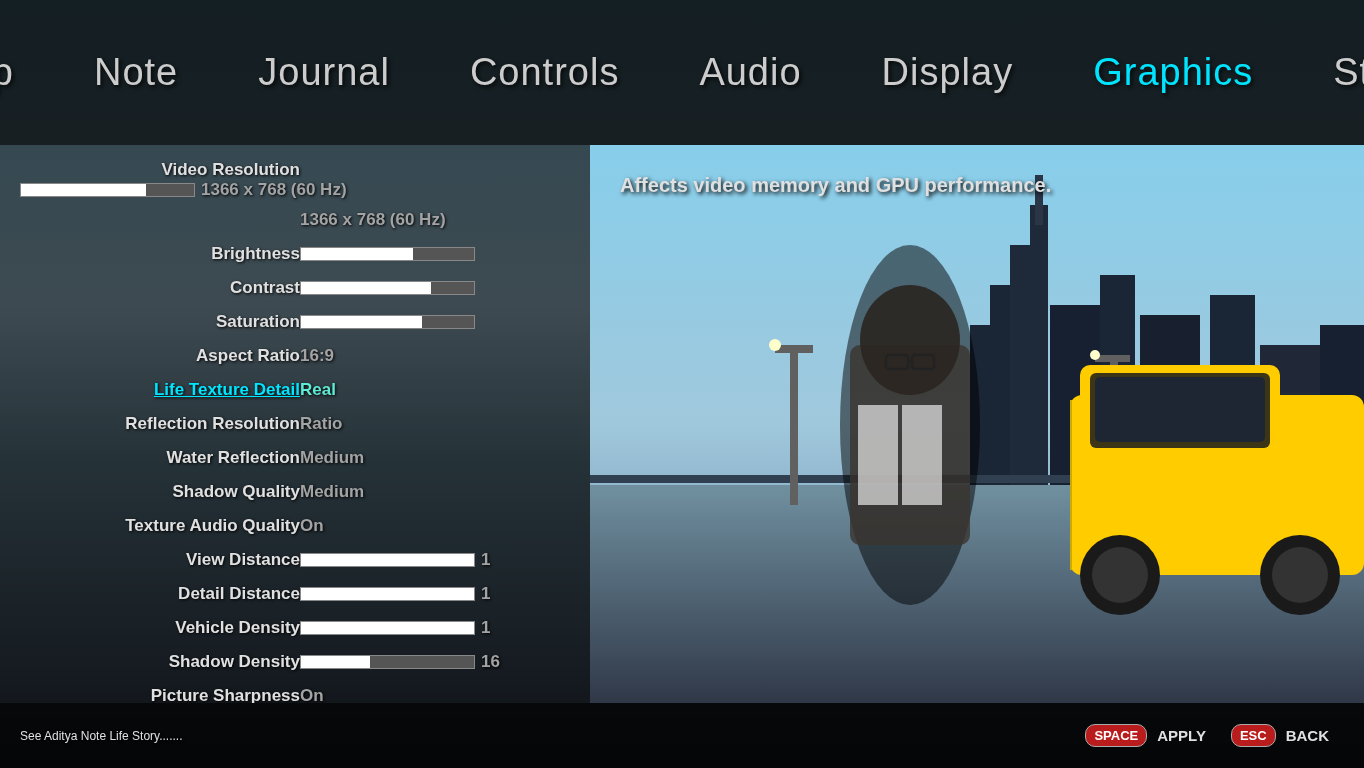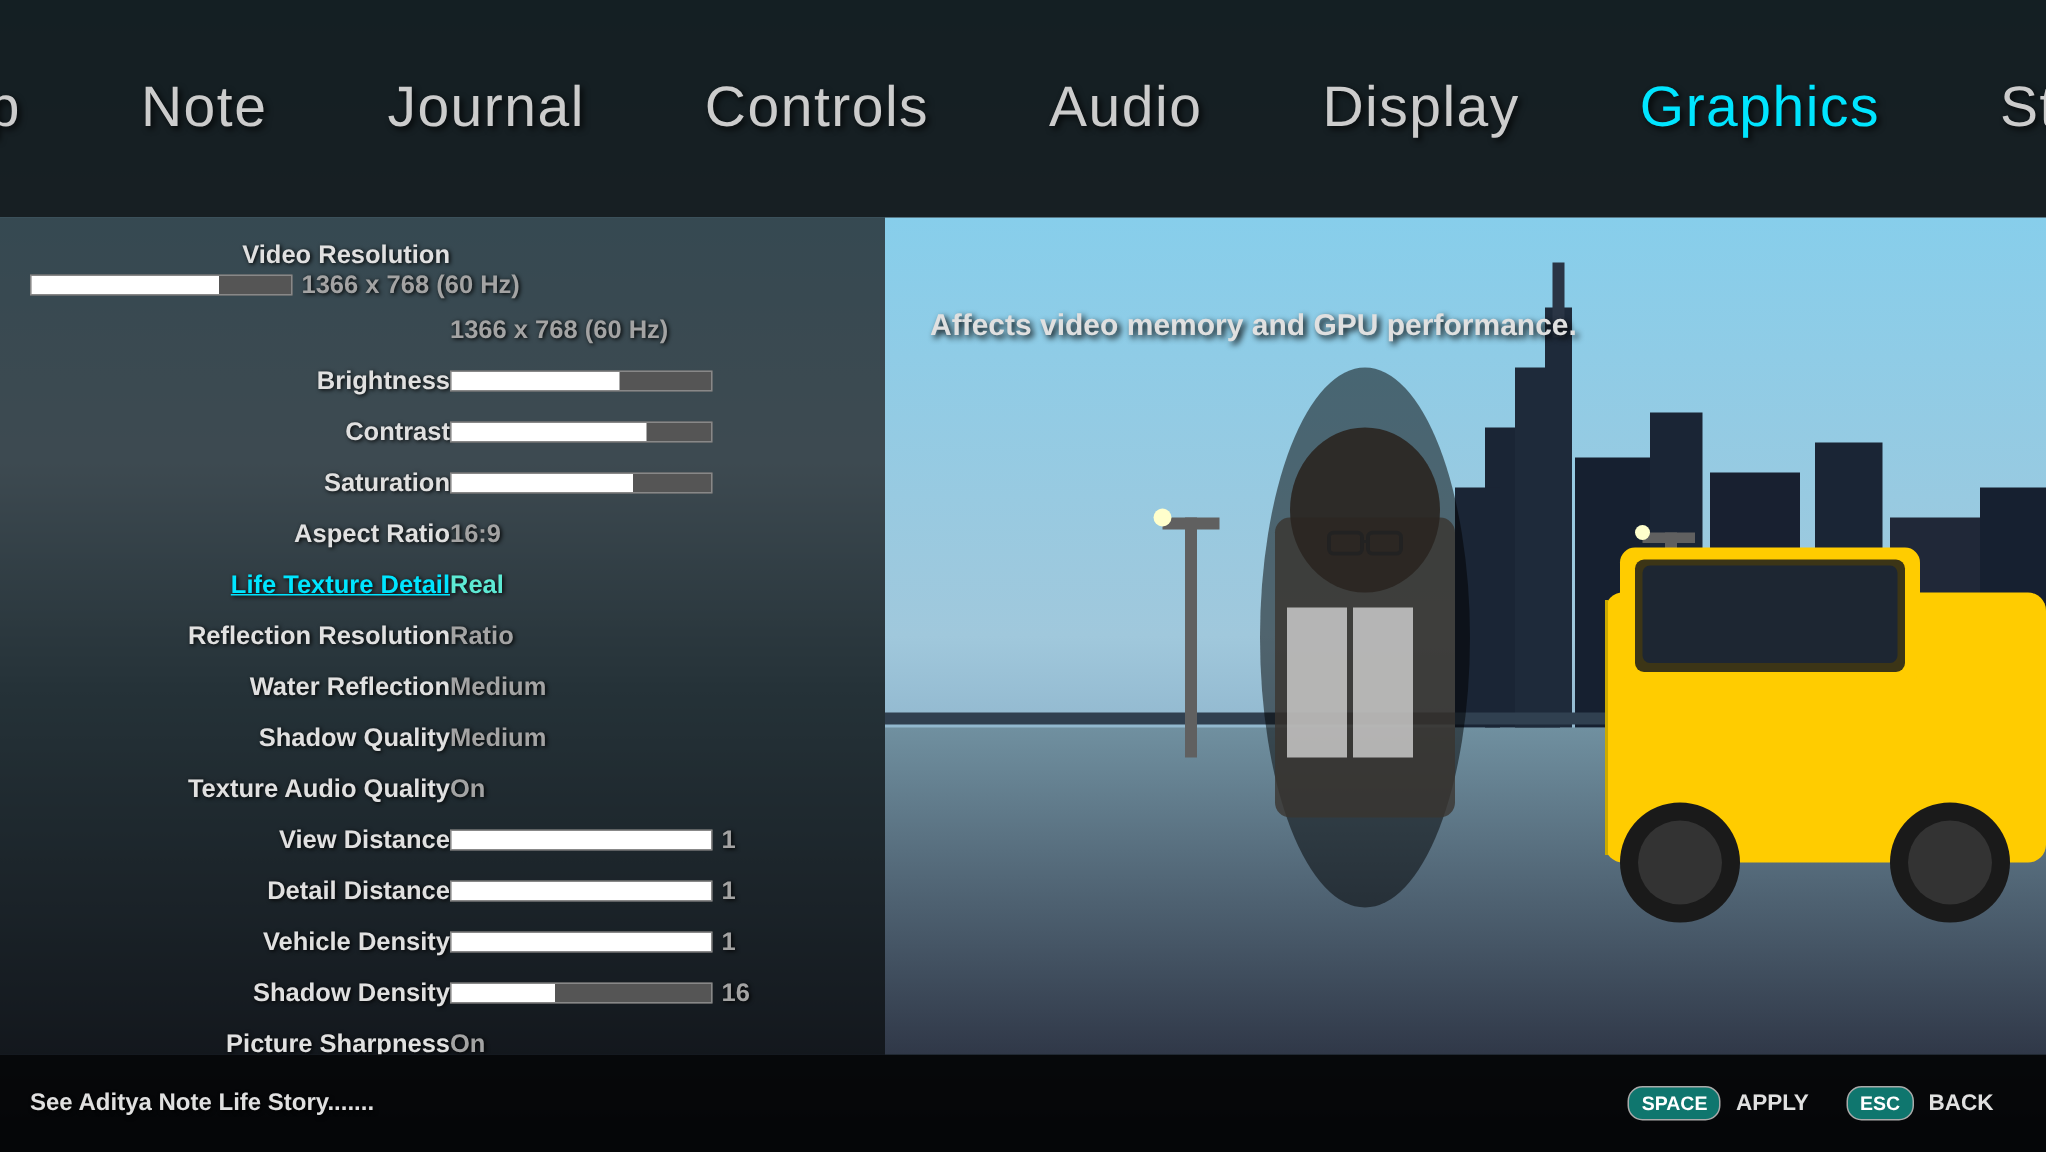--- a/index.html
+++ b/index.html
@@ -129,21 +129,20 @@
     .info-panel {
       position: absolute;
       top: 145px;
       left: 600px;
       right: 0;
       height: 80px;
       z-index: 5;
       display: flex;
       align-items: center;
       padding: 10px 20px;
-      margin-top: 32px;
     }
 
     .info-text {
       color: #e0e0e0;
       font-size: 20px;
       font-weight: bold;
       text-shadow: 2px 2px 4px #000;
     }
 
     
@@ -154,34 +153,34 @@
       background: rgba(0,0,0,0.88);
       z-index: 10;
       display: flex;
       align-items: center;
       padding: 0 20px;
       justify-content: space-between;
     }
 
     .bottom-hint {
       color: #e0e0e0;
-      font-size: 16px;
-      font-weight: bold;
+      font-size: 12px;
+      font-weight: normal;
       text-shadow: 1px 1px 3px #000;
       text-align: center;
     }
 
     .bottom-controls {
       display: flex;
       align-items: center;
       gap: 10px;
     }
 
     .key-badge {
-      background: #0f766e;
+      background: #b91c1c;
       color: #fff;
       font-size: 13px;
       font-weight: bold;
       padding: 3px 8px;
       border: 1px solid #aaa;
       border-radius: 10px;
     }
 
     .key-label {
       color: #e0e0e0;

